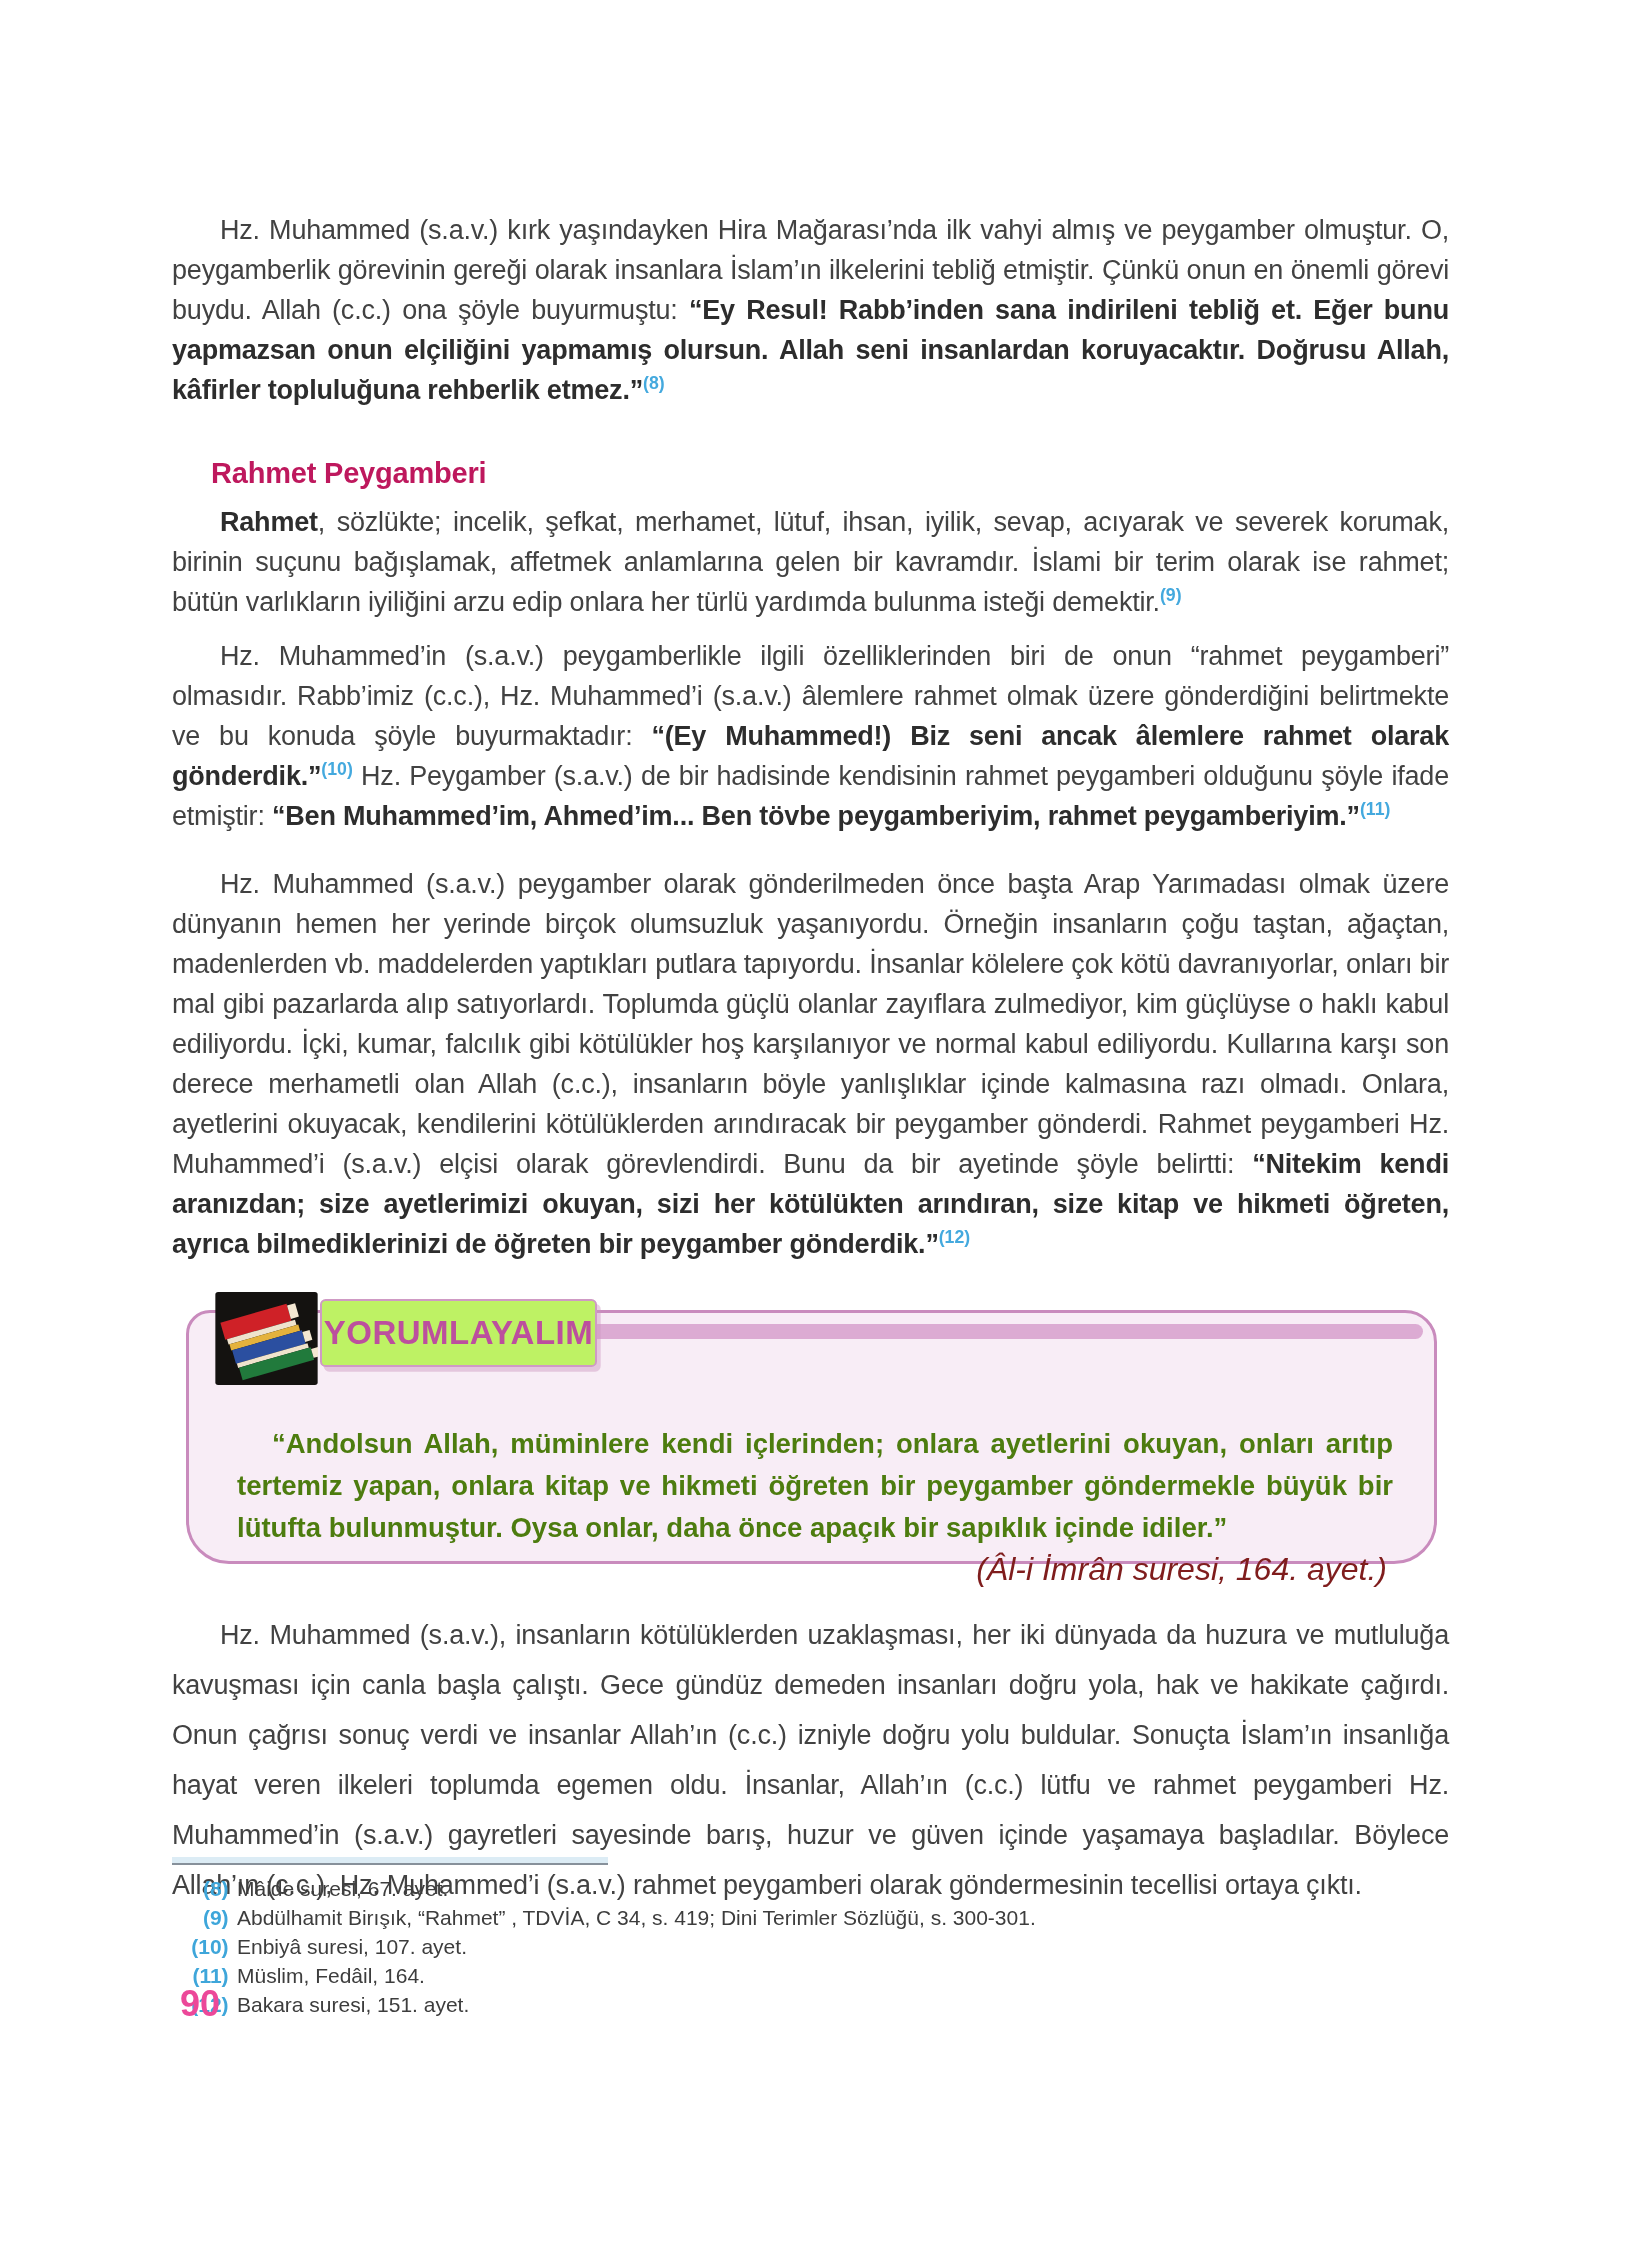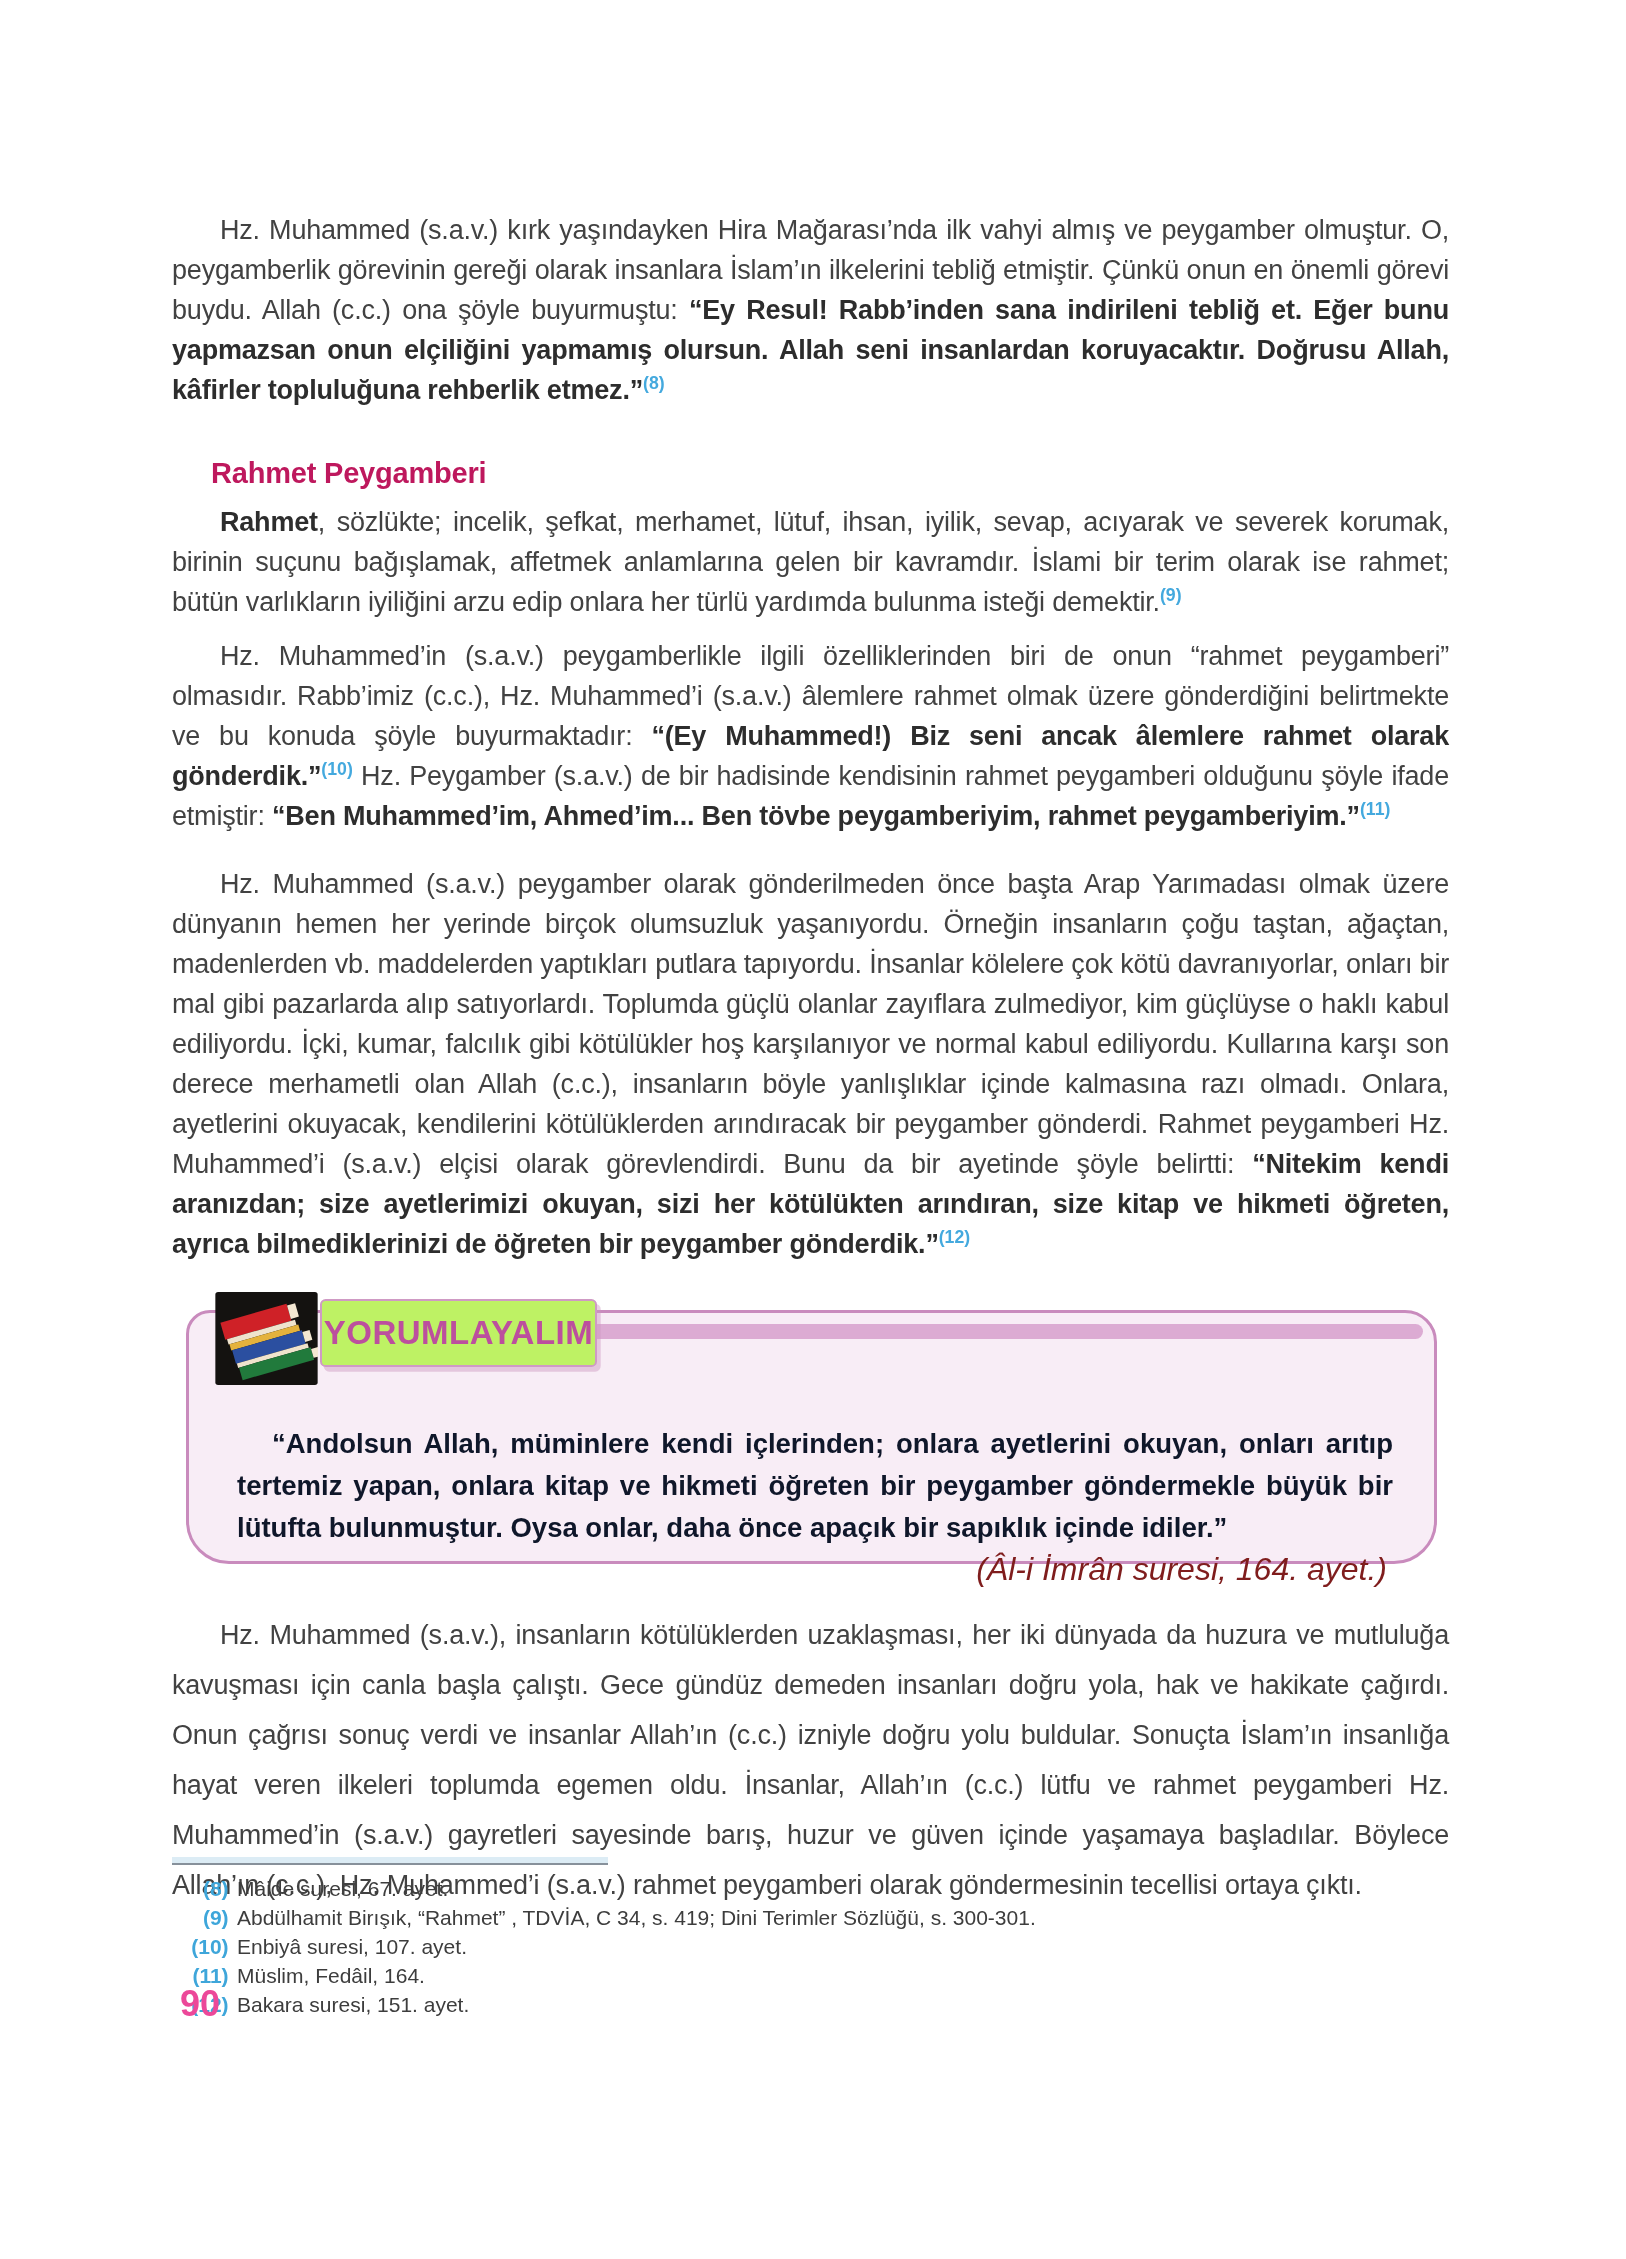--- a/index.html
+++ b/index.html
@@ -74,21 +74,21 @@
     letter-spacing:0.5px;
   }
   .activity-quote{
     position:absolute;
     left:0;top:82px;
     box-sizing:border-box;
     width:100%;
     padding:0 41px 0 48px;
     font-size:27.5px;line-height:42px;
     font-weight:bold;
-    color:#0f172a;
+    color:#4d7c0f;
     text-align:justify;
     text-indent:35px;
   }
   .activity-source{
     position:absolute;
     right:47px;top:206px;
     font-size:32px;
     font-style:italic;
     color:#7f1d1d;
   }

